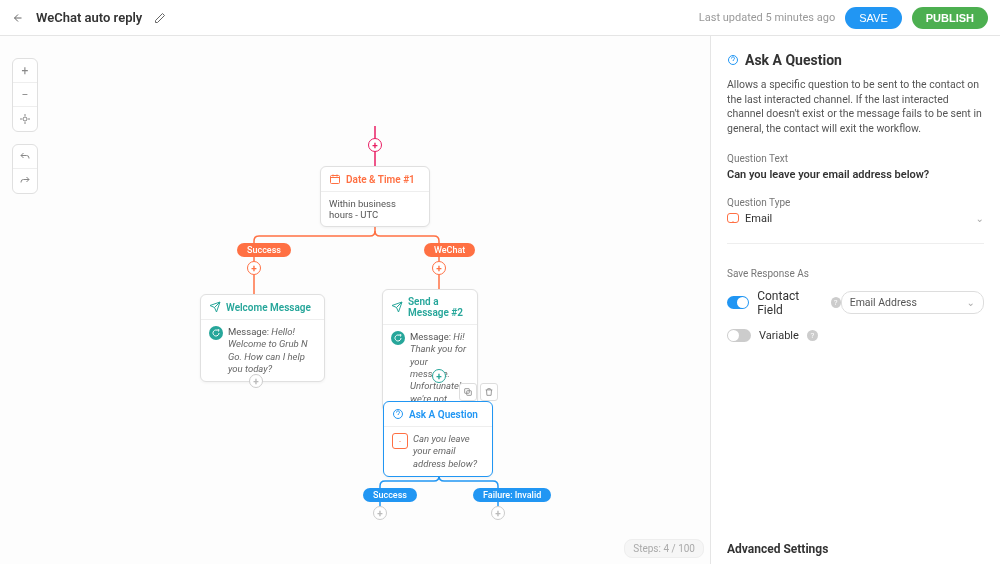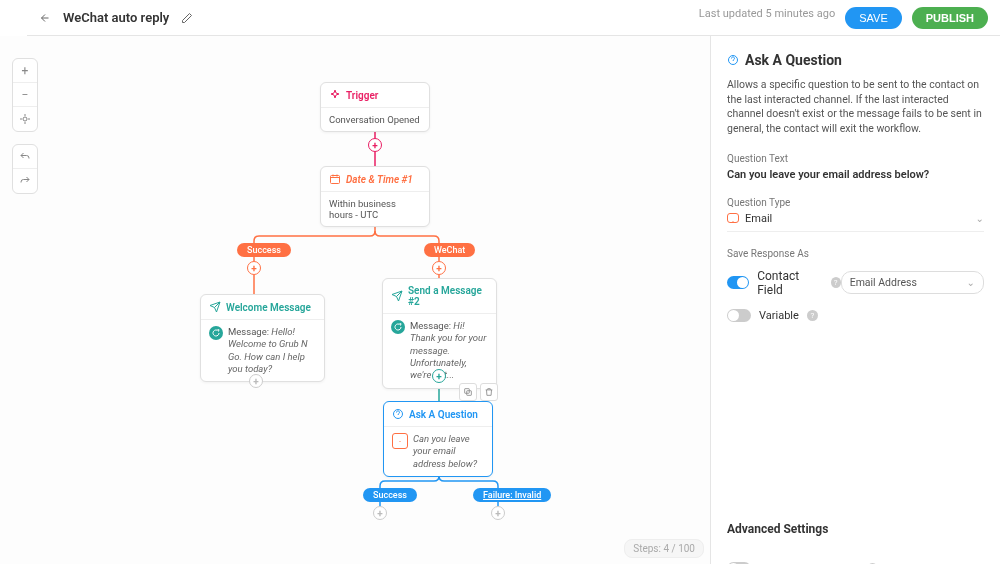--- a/index.html
+++ b/index.html
@@ -1,24 +1,24 @@
 <!DOCTYPE html>
 <html><head>
 <meta charset="utf-8">
 <style>
 * { box-sizing: border-box; margin: 0; padding: 0; }
 body { font-family: -apple-system, BlinkMacSystemFont, "Segoe UI", Roboto, sans-serif; font-size: 12px; color: #333; background: #fff; width: 1000px; height: 564px; overflow: hidden; position: relative; }
 
 
-.header { height: 36px; border-bottom: 1px solid #e5e5e5; display: flex; align-items: center; padding: 0 12px; justify-content: space-between; margin-left: 27px; }
+.header { height: 36px; border-bottom: 1px solid #e5e5e5; display: flex; align-items: center; padding: 0 12px; justify-content: space-between; }
 .header-left { display: flex; align-items: center; gap: 12px; }
 .back-arrow { width: 16px; height: 16px; cursor: pointer; color: #666; }
 .title { font-weight: 600; font-size: 13px; }
 .edit-icon { width: 14px; height: 14px; cursor: pointer; color: #666; }
-.header-right { display: flex; align-items: flex-start; gap: 10px; }
+.header-right { display: flex; align-items: center; gap: 10px; }
 .last-updated { color: #999; font-size: 11px; }
 .btn-save { background: #2196F3; color: #fff; border: none; border-radius: 14px; padding: 5px 14px; font-size: 11px; font-weight: 400; cursor: pointer; }
 .btn-publish { background: #4CAF50; color: #fff; border: none; border-radius: 14px; padding: 5px 14px; font-size: 11px; font-weight: 600; cursor: pointer; }
 
 
 .main { display: flex; height: 528px; }
 .canvas { flex: 1; position: relative; background: #fdfdfd; background-image: radial-gradient(#e8e8e8 0.5px, transparent 0.5px); background-size: 10px 10px; overflow: hidden; }
 .sidebar { width: 290px; border-left: 1px solid #e5e5e5; padding: 16px; overflow-y: auto; position: relative; }
 
 
@@ -33,64 +33,64 @@
 
 .node { position: absolute; background: #fff; border: 1px solid #e0e0e0; border-radius: 6px; box-shadow: 0 1px 3px rgba(0,0,0,0.05); width: 110px; }
 .node-header { padding: 6px 8px; border-bottom: 1px solid #eee; display: flex; align-items: center; gap: 5px; font-weight: 600; font-size: 10px; }
 .node-body { padding: 6px 8px; font-size: 9.5px; color: #555; display: flex; align-items: center; gap: 5px; }
 .node-body em { font-style: italic; color: #666; }
 
 .node.trigger { left: 320px; top: 46px; }
 .node.trigger .node-header { color: #E91E63; }
 
 .node.datetime { left: 320px; top: 130px; }
-.node.datetime .node-header { color: #FF7043; font-style: italic; }
+.node.datetime .node-header { color: #FF7043; }
 
 .node.welcome { left: 200px; top: 258px; width: 125px; }
 .node.welcome .node-header { color: #26A69A; }
 .node.welcome .node-body { align-items: flex-start; line-height: 1.3; }
 
-.node.send2 { left: 382px; top: 242px; width: 115px; }
+.node.send2 { left: 382px; top: 253px; width: 96px; }
 .node.send2 .node-header { color: #26A69A; }
 .node.send2 .node-body { align-items: flex-start; line-height: 1.3; }
 
 .node.ask { left: 383px; top: 365px; width: 110px; border: 1.5px solid #2196F3; }
 .node.ask .node-header { color: #2196F3; }
 .node.ask .node-body { align-items: flex-start; line-height: 1.3; }
 
 .node-actions { position: absolute; left: 459px; top: 347px; display: flex; gap: 3px; }
 .node-action-btn { width: 18px; height: 18px; border: 1px solid #ddd; border-radius: 3px; background: #fff; display: flex; align-items: center; justify-content: center; cursor: pointer; color: #888; font-size: 10px; }
 
 
 .pill { position: absolute; border-radius: 10px; padding: 2px 10px; font-size: 9px; color: #fff; font-weight: 500; }
 .pill.success1 { background: #FF7043; left: 237px; top: 207px; }
 .pill.failure1 { background: #FF7043; left: 424px; top: 207px; }
 .pill.success2 { background: #2196F3; left: 363px; top: 452px; }
-.pill.failure2 { background: #2196F3; left: 473px; top: 452px; text-decoration: underline; }
+.pill.failure2 { background: #2196F3; left: 473px; top: 452px; }
 
 
 .add-circle { position: absolute; width: 14px; height: 14px; border-radius: 50%; background: #fff; display: flex; align-items: center; justify-content: center; font-size: 10px; font-weight: bold; cursor: pointer; }
 .add-circle.pink { border: 1.5px solid #E91E63; color: #E91E63; }
 .add-circle.orange { border: 1.5px solid #FF7043; color: #FF7043; }
 .add-circle.teal { border: 1.5px solid #26A69A; color: #26A69A; }
 .add-circle.grey { border: 1.5px solid #ccc; color: #bbb; }
 
 
 .connectors { position: absolute; top: 0; left: 0; width: 100%; height: 100%; pointer-events: none; }
 
 
 .steps-counter { position: absolute; bottom: 6px; right: 6px; background: rgba(245,245,245,0.9); border: 1px solid #eee; border-radius: 8px; padding: 3px 8px; font-size: 10px; color: #aaa; }
 
 
 .sb-title-row { display: flex; align-items: center; gap: 6px; margin-bottom: 10px; }
 .sb-title { font-weight: 700; font-size: 14px; }
 .sb-desc { font-size: 10.5px; color: #555; line-height: 1.4; margin-bottom: 16px; }
 .sb-label { font-size: 10px; color: #777; margin-bottom: 4px; }
 .sb-value { font-size: 11px; font-weight: 600; margin-bottom: 16px; }
-.sb-type-row { display: flex; align-items: center; justify-content: space-between; border-bottom: 1px solid #eee; padding-bottom: 6px; margin-bottom: 16px; }
+.sb-type-row { display: flex; align-items: center; justify-content: space-between; border-bottom: 1px solid #eee; padding-bottom: 18px; margin-bottom: 24px; }
 .sb-type-left { display: flex; align-items: center; gap: 6px; font-size: 11px; }
 .chev { color: #aaa; font-size: 10px; }
 .sb-toggle-row { display: flex; align-items: center; gap: 8px; margin-bottom: 12px; font-size: 11px; }
 .toggle { width: 24px; height: 13px; border-radius: 7px; position: relative; cursor: pointer; }
 .toggle.on { background: #2196F3; }
 .toggle.off { background: #ccc; }
 .toggle .knob { width: 11px; height: 11px; background: #fff; border-radius: 50%; position: absolute; top: 1px; }
 .toggle.on .knob { right: 1px; }
 .toggle.off .knob { left: 1px; }
 .sb-select { border: 1px solid #ddd; border-radius: 10px; padding: 4px 8px; font-size: 10.5px; color: #555; display: flex; justify-content: space-between; align-items: center; width: 152px; cursor: pointer; }
@@ -169,29 +169,20 @@
 
       <line x1="439" y1="323" x2="439" y2="333" stroke="#26A69A" stroke-width="1.5"></line>
 
       <line x1="439" y1="347" x2="439" y2="365" stroke="#26A69A" stroke-width="1.5"></line>
 
       <line x1="439" y1="420" x2="439" y2="440" stroke="#2196F3" stroke-width="1.5"></line>
       <path d="M 439 440 Q 439 445 434 445 L 385 445 Q 380 445 380 450 L 380 470" fill="none" stroke="#2196F3" stroke-width="1.5"></path>
       <path d="M 439 440 Q 439 445 444 445 L 493 445 Q 498 445 498 450 L 498 470" fill="none" stroke="#2196F3" stroke-width="1.5"></path>
     </svg>
 
-    <div class="node trigger">
-      <div class="node-header">
-        <svg class="ic" viewBox="0 0 24 24" fill="none" stroke="#E91E63" stroke-width="2">
-            <path d="M12 2l2 6 6 2-6 2-2 6-2-6-6-2 6-2 2-6z"></path>
-          </svg>
-        <span>Trigger</span>
-      </div>
-      <div class="node-body">Conversation Opened</div>
-    </div>
 
     <div class="node datetime">
       <div class="node-header">
         <svg class="ic" viewBox="0 0 24 24" fill="none" stroke="#FF7043" stroke-width="2">
             <rect x="3" y="5" width="18" height="16" rx="2"></rect>
             <path d="M3 9h18M8 3v4M16 3v4"></path>
           </svg>
         <span>Date &amp; Time #1</span>
       </div>
       <div class="node-body">Within business hours - UTC</div>

